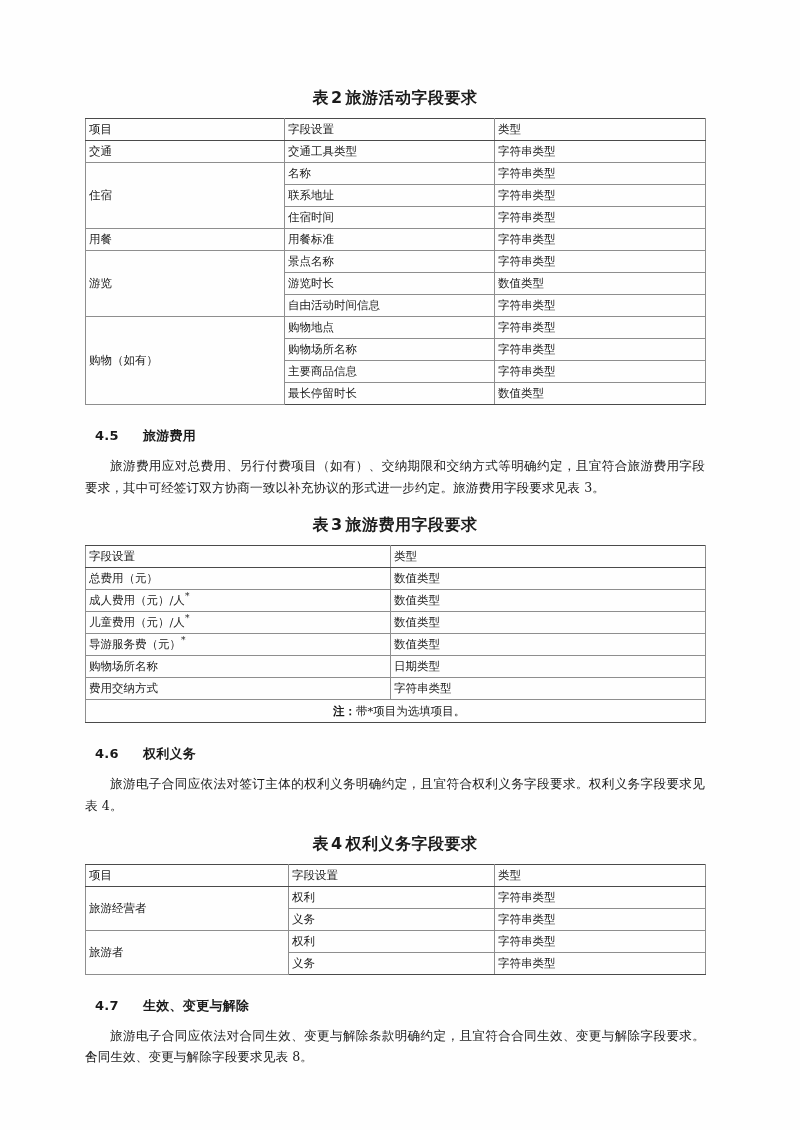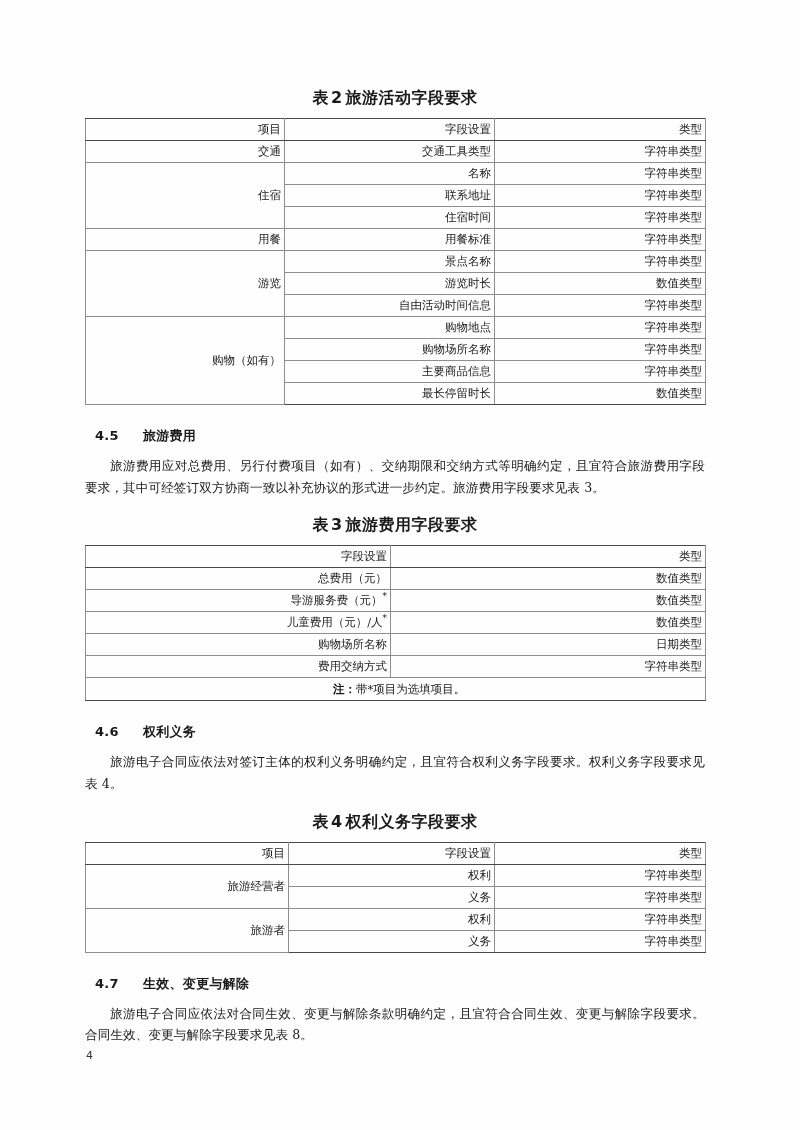--- a/index.html
+++ b/index.html
@@ -62,21 +62,21 @@
   
   table.std-table {
     border-collapse: collapse;
     width: 620px;
     table-layout: fixed;
     margin: 0 0 0 0;
     font-size: 11.5px;
   }
   table.std-table td, table.std-table th {
     border: 0.8px solid #8e8e8e;
-    text-align: right;
+    text-align: left;
     vertical-align: middle;
     height: 21px;
     padding: 0 3px;
     font-weight: normal;
     line-height: 1.15;
   }
   table.std-table tr.head-row td {
     border-top: 1.6px solid #4a4a4a;
     border-bottom: 1.6px solid #4a4a4a;
   }
@@ -238,25 +238,29 @@
       <tbody>
         <tr class="head-row">
           <td>字段设置</td>
           <td>类型</td>
         </tr>
         <tr>
           <td>总费用（元）</td>
           <td>数值类型</td>
         </tr>
         <tr>
+          <td><span>成人费用（元）/人</span><sup class="star">*</sup></td>
+          <td>数值类型</td>
+        </tr>
+        <tr>
+          <td><span>儿童费用（元）/人</span><sup class="star">*</sup></td>
+          <td>数值类型</td>
+        </tr>
+        <tr>
           <td><span>导游服务费（元）</span><sup class="star">*</sup></td>
-          <td>数值类型</td>
-        </tr>
-        <tr>
-          <td><span>儿童费用（元）/人</span><sup class="star">*</sup></td>
           <td>数值类型</td>
         </tr>
         <tr>
           <td>购物场所名称</td>
           <td>日期类型</td>
         </tr>
         <tr>
           <td>费用交纳方式</td>
           <td>字符串类型</td>
         </tr>

